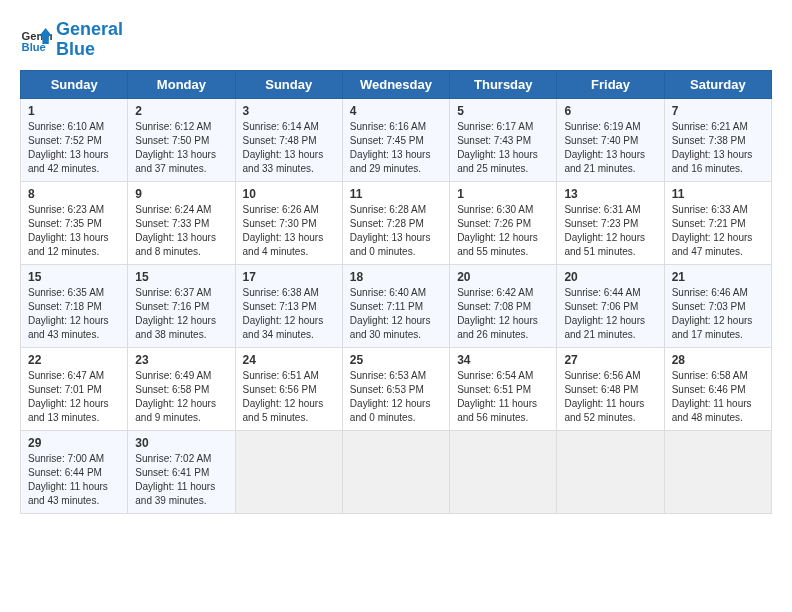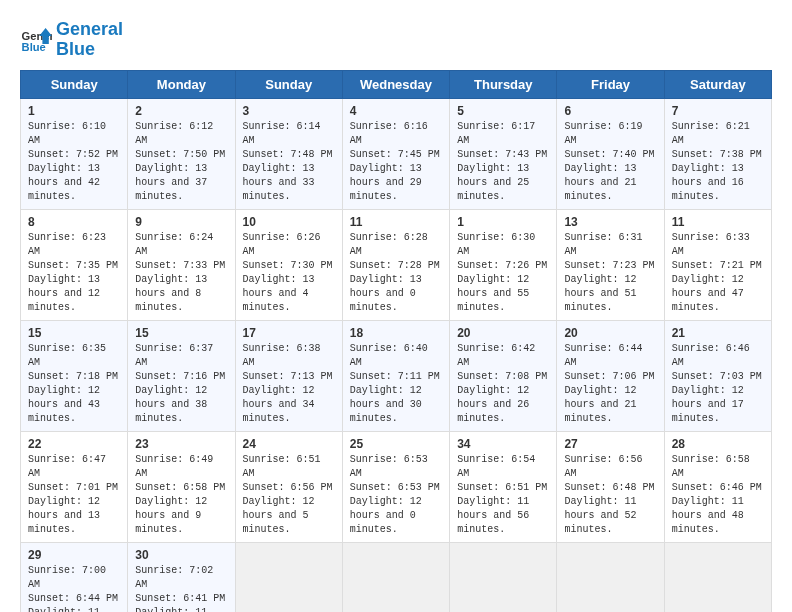--- a/index.html
+++ b/index.html
@@ -86,21 +86,20 @@
     .day-num {
       font-size: 12px;
       font-weight: bold;
       display: block;
       margin-bottom: 2px;
     }
     .day-info {
       font-size: 10px;
       line-height: 1.4;
       color: #333;
-      font-family: Liberation Mono, monospace;
     }
   </style>
 </head>
 <body>
 
 <div class="header">
   <div class="logo">
     <svg class="logo-icon" viewBox="0 0 40 40">
       <text x="2" y="20" font-size="14" font-weight="bold" fill="#333">General</text>
       <text x="2" y="34" font-size="14" font-weight="bold" fill="#1a7abf">Blue</text>

